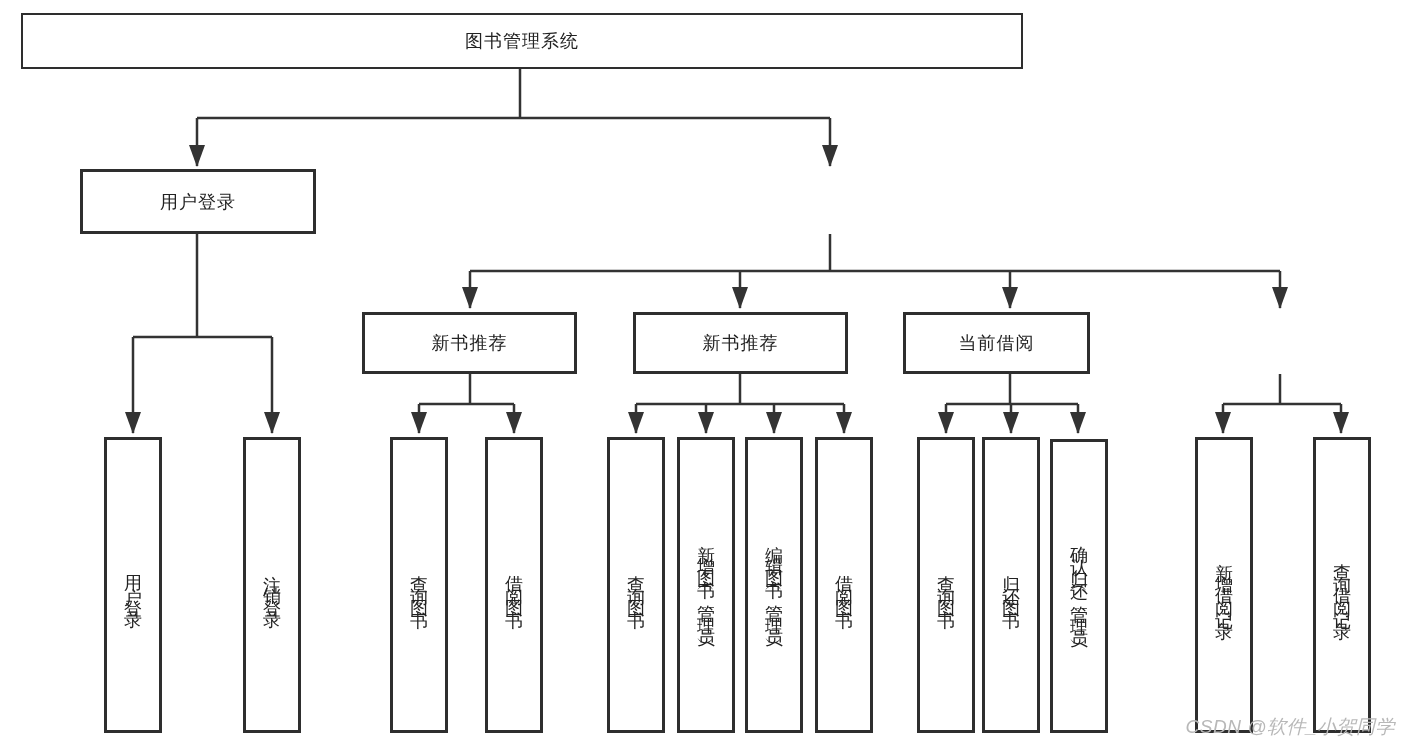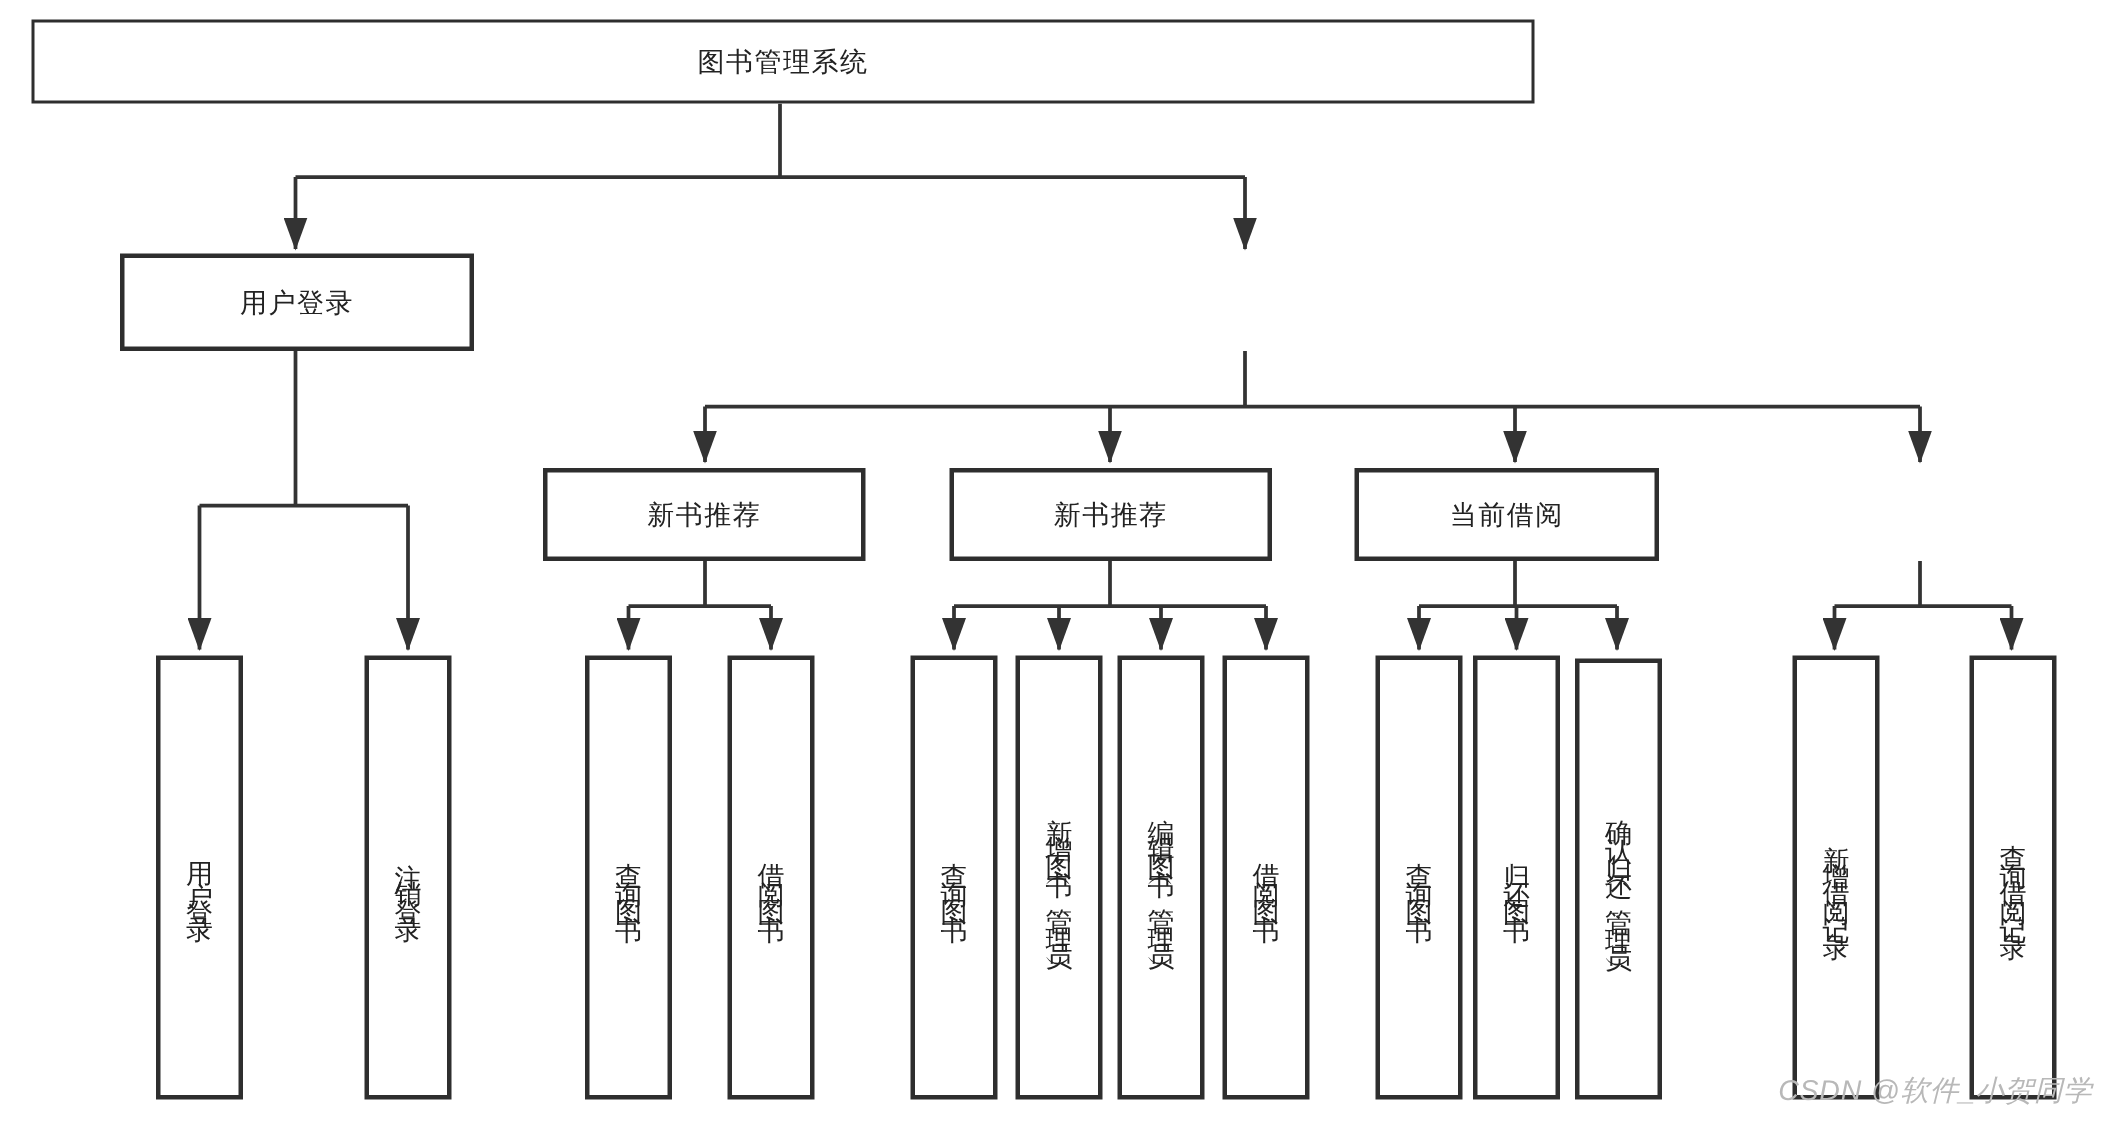--- a/index.html
+++ b/index.html
@@ -113,21 +113,21 @@
   <div class="node" style="left:80px;top:169px;width:236px;height:65px;">
     <span class="hlabel">用户登录</span>
   </div>
 
   <div class="node" style="left:362px;top:312px;width:215px;height:62px;">
     <span class="hlabel">新书推荐</span>
   </div>
   <div class="node" style="left:633px;top:312px;width:215px;height:62px;">
     <span class="hlabel">新书推荐</span>
   </div>
-  <div class="node" style="left:903px;top:312px;width:203px;height:62px;">
+  <div class="node" style="left:903px;top:312px;width:187px;height:62px;">
     <span class="hlabel">当前借阅</span>
   </div>
 
   <div class="node vnode" style="left:104px;">
     <span class="vlabel">用户登录</span>
   </div>
   <div class="node vnode" style="left:243px;">
     <span class="vlabel">注销登录</span>
   </div>
 

